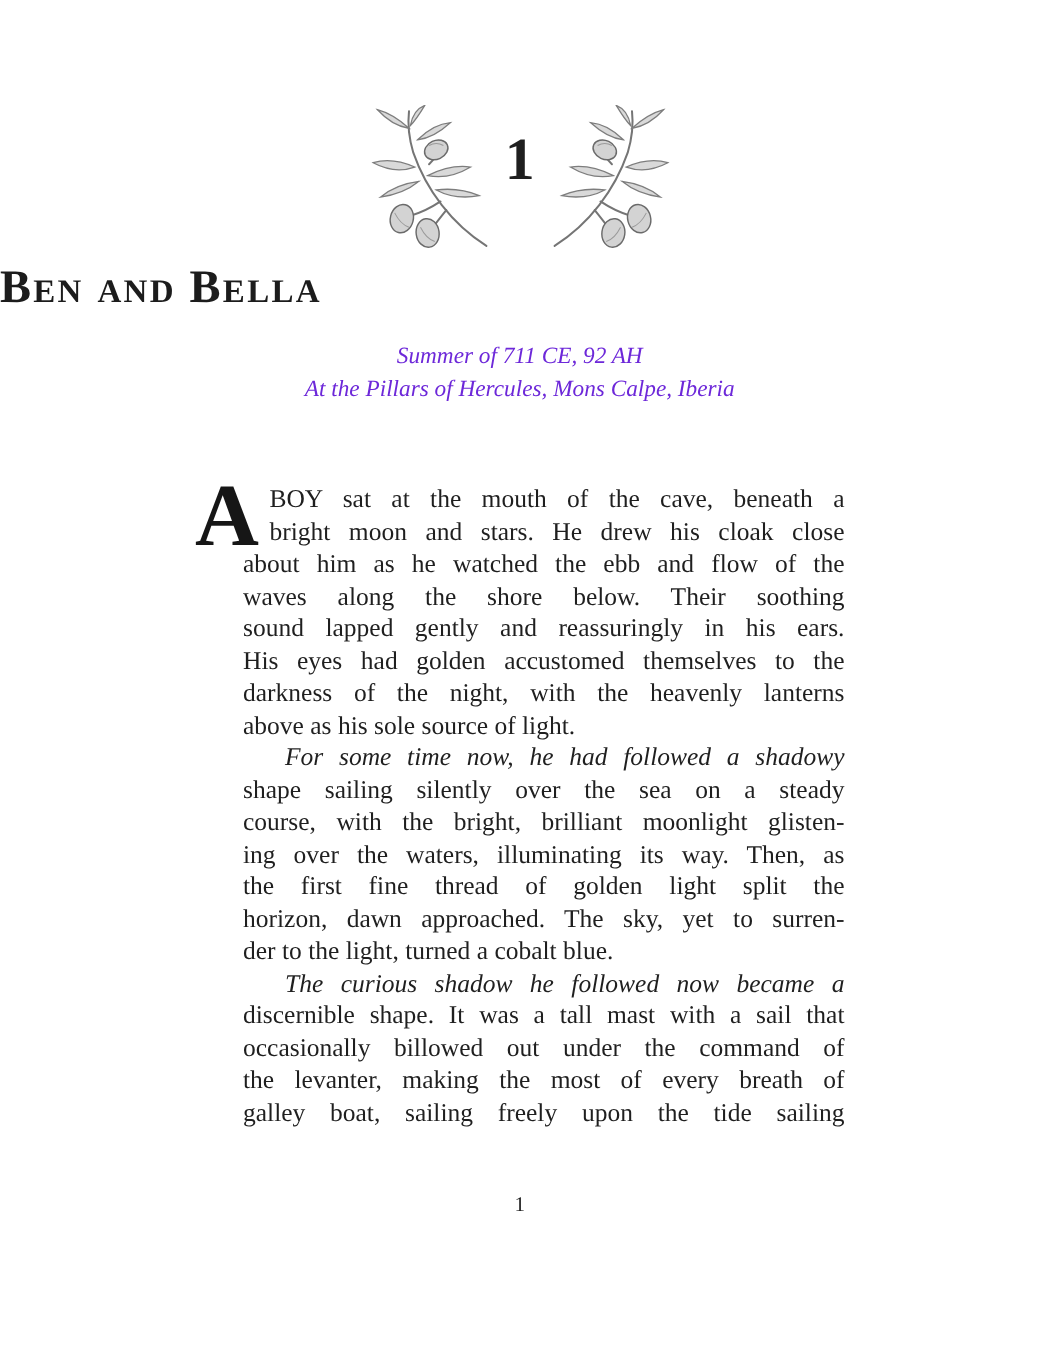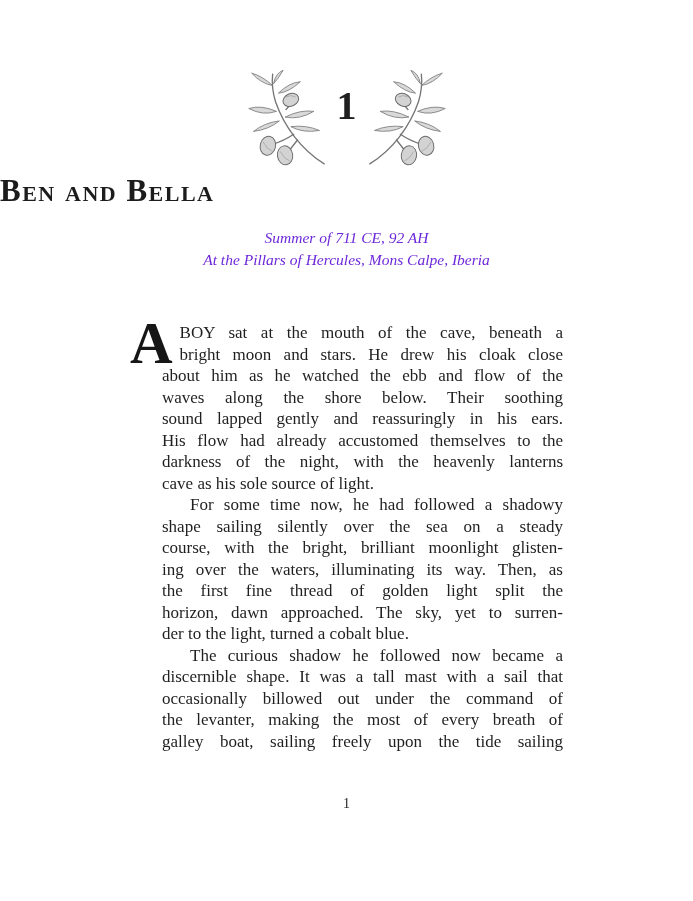--- a/index.html
+++ b/index.html
@@ -71,21 +71,21 @@
   }
   .para { margin: 0; }
   .line {
     line-height: 21.5px;
     text-align: justify;
     text-align-last: justify;
     white-space: normal;
     margin-left: 32px;
   }
   .line.last { text-align-last: left; }
-  .line.indent { text-indent: 28px; }
+  .line.indent { text-indent: 28px; font-style: italic; }
   .dropcap {
     float: left;
     font-size: 59px;
     line-height: 43px;
     height: 43px;
     font-weight: 700;
     padding-right: 7px;
     color: #161616;
   }
 
@@ -173,23 +173,23 @@
   </div>
 
   <div class="body-text">
       <div class="para">
         <span class="dropcap">A</span>
         <div class="line">BOY sat at the mouth of the cave, beneath a</div>
         <div class="line">bright moon and stars. He drew his cloak close</div>
         <div class="line">about him as he watched the ebb and flow of the</div>
         <div class="line">waves along the shore below. Their soothing</div>
         <div class="line">sound lapped gently and reassuringly in his ears.</div>
-        <div class="line">His flow had already accustomed themselves to the</div>
+        <div class="line">His eyes had golden accustomed themselves to the</div>
         <div class="line">darkness of the night, with the heavenly lanterns</div>
-        <div class="line last">cave as his sole source of light.</div>
+        <div class="line last">above as his sole source of light.</div>
       </div>
       <div class="para">
         <div class="line indent">For some time now, he had followed a shadowy</div>
         <div class="line">shape sailing silently over the sea on a steady</div>
         <div class="line">course, with the bright, brilliant moonlight glisten-</div>
         <div class="line">ing over the waters, illuminating its way. Then, as</div>
         <div class="line">the first fine thread of golden light split the</div>
         <div class="line">horizon, dawn approached. The sky, yet to surren-</div>
         <div class="line last">der to the light, turned a cobalt blue.</div>
       </div>

